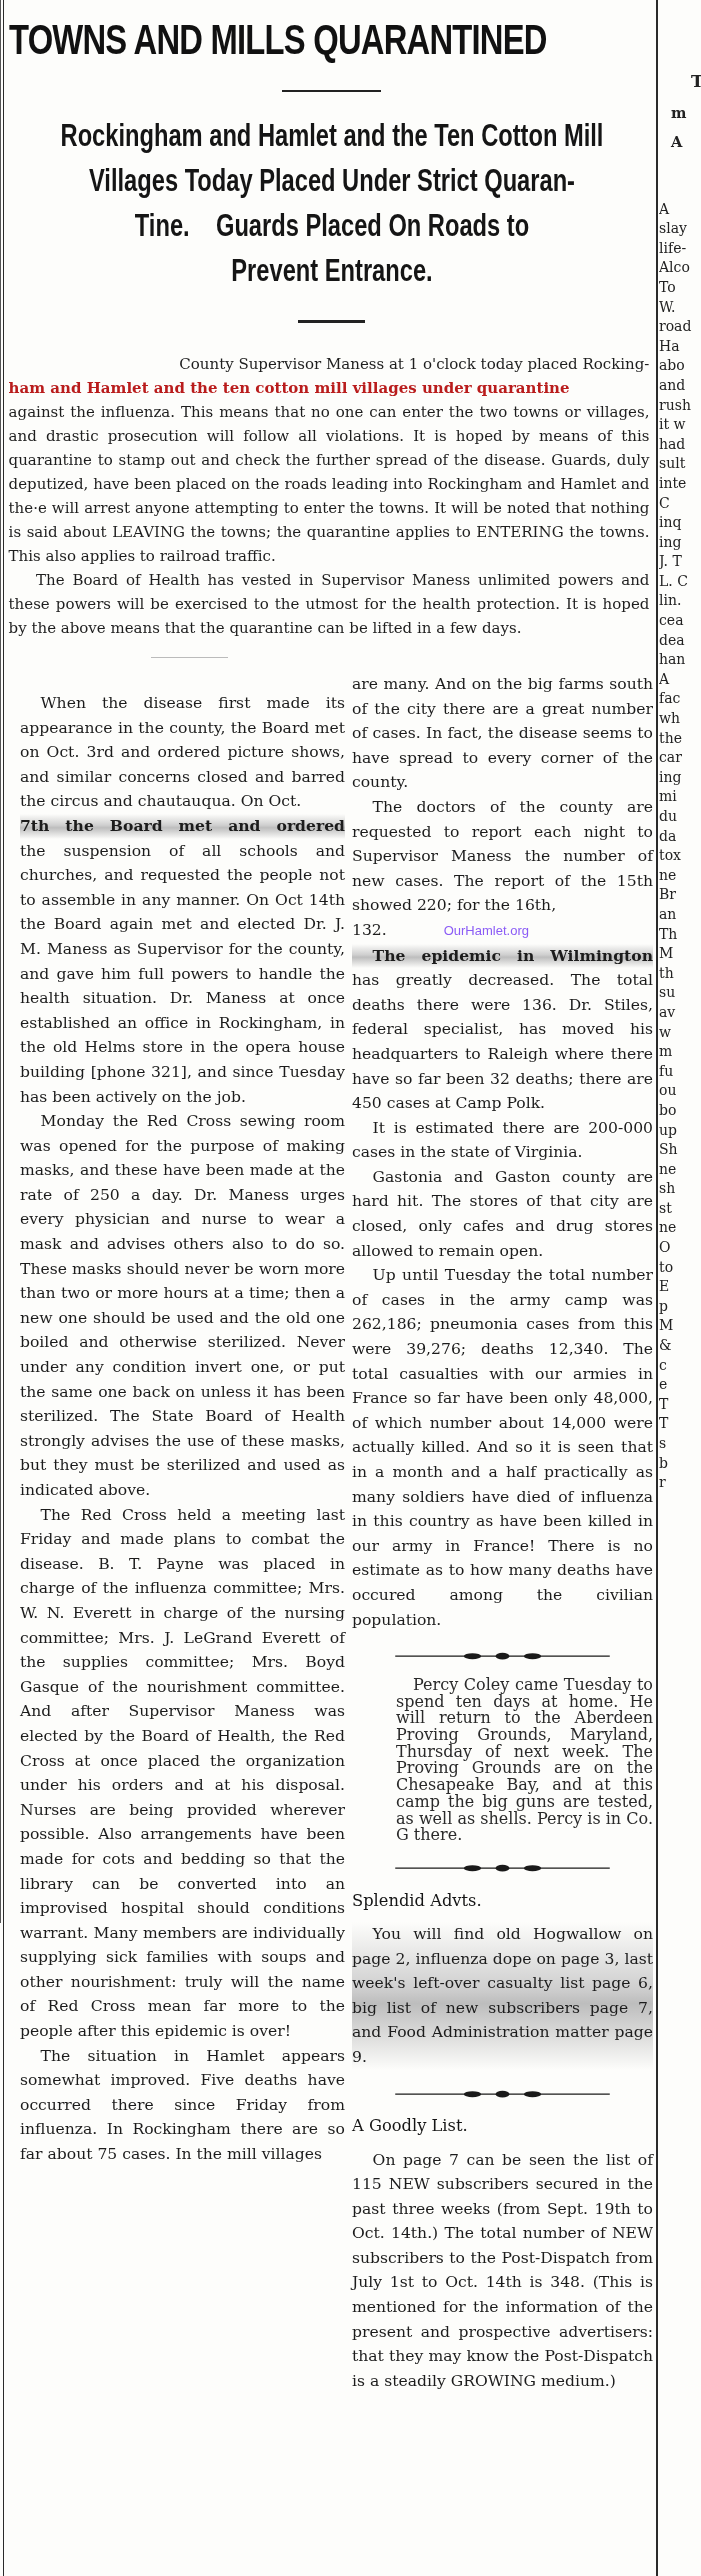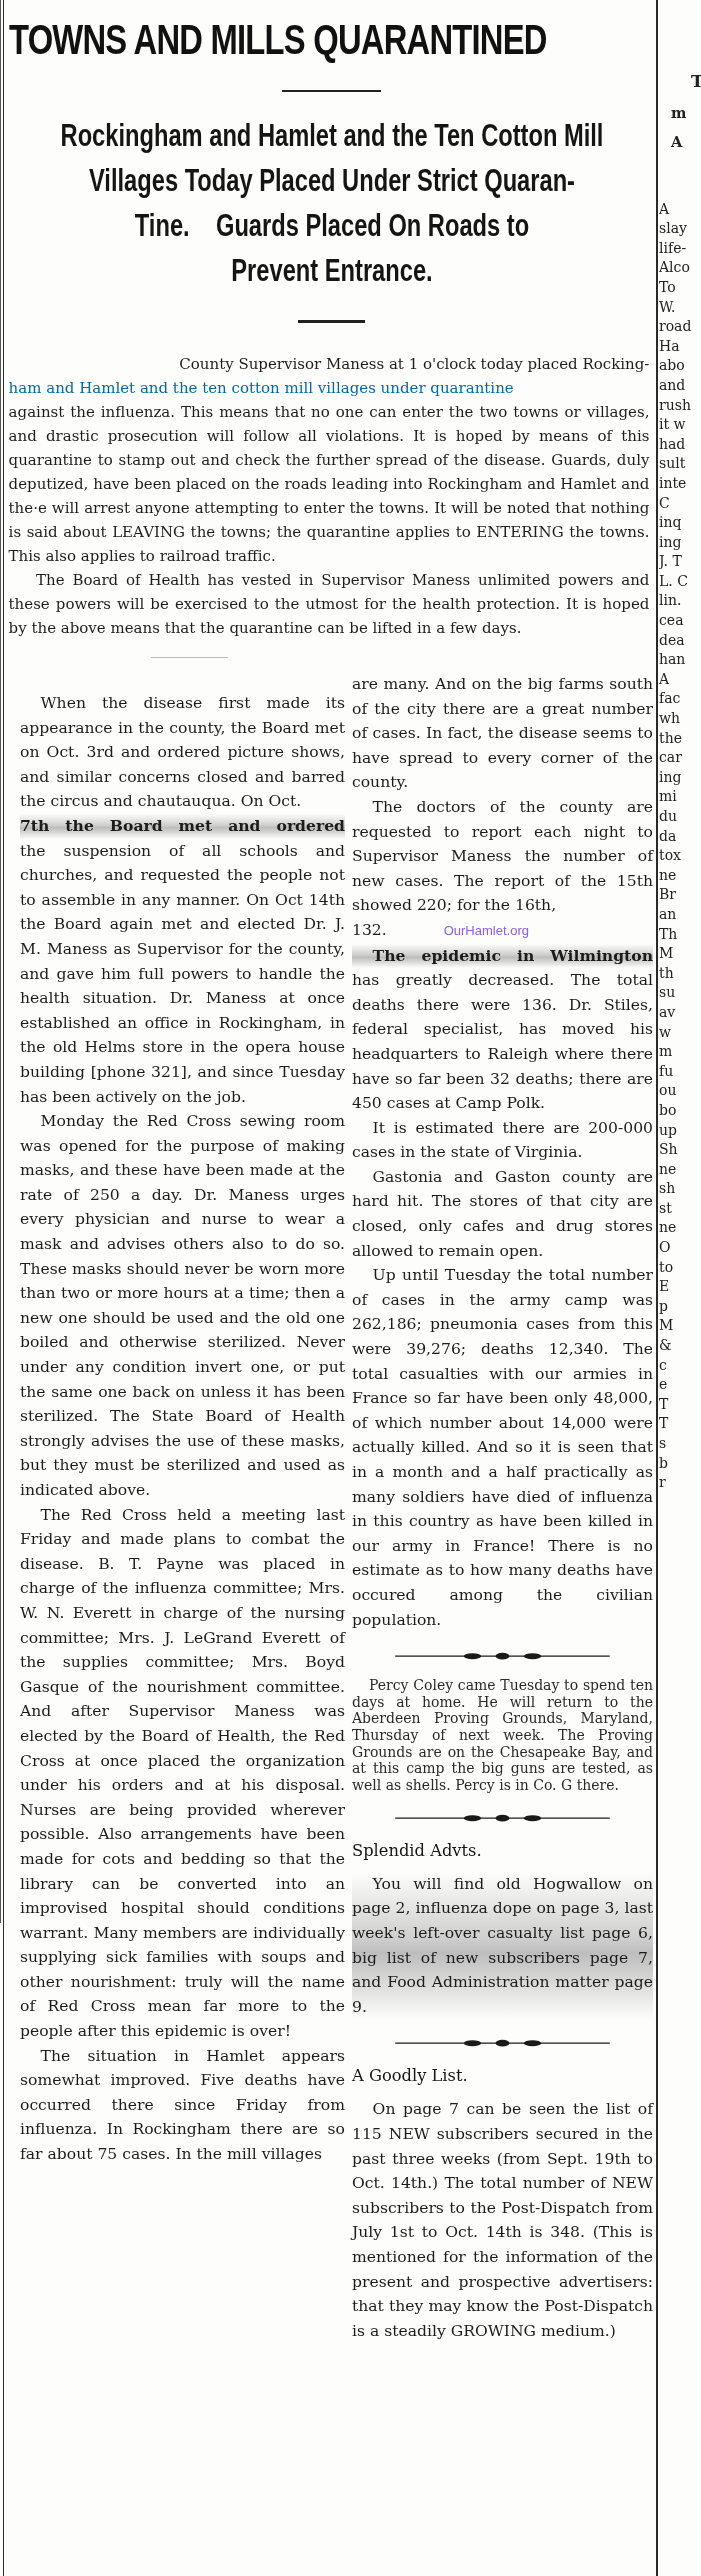--- a/index.html
+++ b/index.html
@@ -26,38 +26,38 @@
     .head-rule { width: 99px; height: 2.6px; background: #222; margin: 15.5px auto 20.6px auto; }
     .deck {
       font-family: "Liberation Sans", "DejaVu Sans", sans-serif;
       font-weight: bold; font-size: 32px; line-height: 45px; text-align: center; color: #151515;
       transform: scaleX(0.74); transform-origin: center top; width: 872px; margin-left: -113px;
     }
     .deck-rule { width: 67px; height: 2.6px; background: #222; margin: 27.5px auto 29px auto; }
 
     .lead { font-size: 15px; line-height: 24px; text-align: justify; color: #1e1e1e; padding-right: 5.2px; }
     .lead p { text-indent: 27.5px; }
-    .lead .ghost { color: #0369a1; text-indent: 0; white-space: nowrap; overflow: hidden; }
+    .lead .ghost { color: #b91c1c; text-indent: 0; white-space: nowrap; overflow: hidden; font-weight: bold; }
 
     .sep-short { width: 77px; height: 1.7px; background: #bbb; margin: 17px 0 0 142px; }
 
     
     .col { position: absolute; top: 691px; font-size: 15.6px; line-height: 24.6px; text-align: justify; color: #1c1c1c; }
     .col-a { left: 20px; width: 325px; }
     .col-b { left: 352px; width: 301px; top: 672px; }
     .col p { text-indent: 20.6px; }
     .col p.noindent { text-indent: 0; }
     .smear { background: linear-gradient(180deg, transparent 0%, #cfcfcf 45%, #bdbdbd 55%, transparent 100%); font-weight: bold; }
 
     .watermark { font-family: "Liberation Sans", "DejaVu Sans", sans-serif; font-size: 13px; color: #8b5cf6; margin-left: 52px; text-indent: 0; }
 
     .ornament { display: flex; align-items: center; justify-content: center; margin: 19px 0 15.5px 0; }
     .ornament svg { display: block; }
 
-    .brief { font-size: 14px; line-height: 16.7px; text-align: justify; color: #2a2a2a; }
+    .brief { font-size: 16px; line-height: 16.7px; text-align: justify; color: #2a2a2a; margin-left: 44px; }
     .brief p { text-indent: 17px; }
 
     .subhead { font-weight: normal; font-size: 16.3px; text-align: left; margin: 5.2px 0 8.6px 0; color: #151515; }
 
     
     .right-frag { position: absolute; left: 659px; top: 0; width: 42px; height: 2576px; overflow: hidden; font-size: 14px; line-height: 19.6px; color: #222; white-space: nowrap; }
     .right-frag .rf-head { font-weight: bold; font-size: 17px; }
     .right-frag div { height: 19.6px; }
   </style>
 </head>

